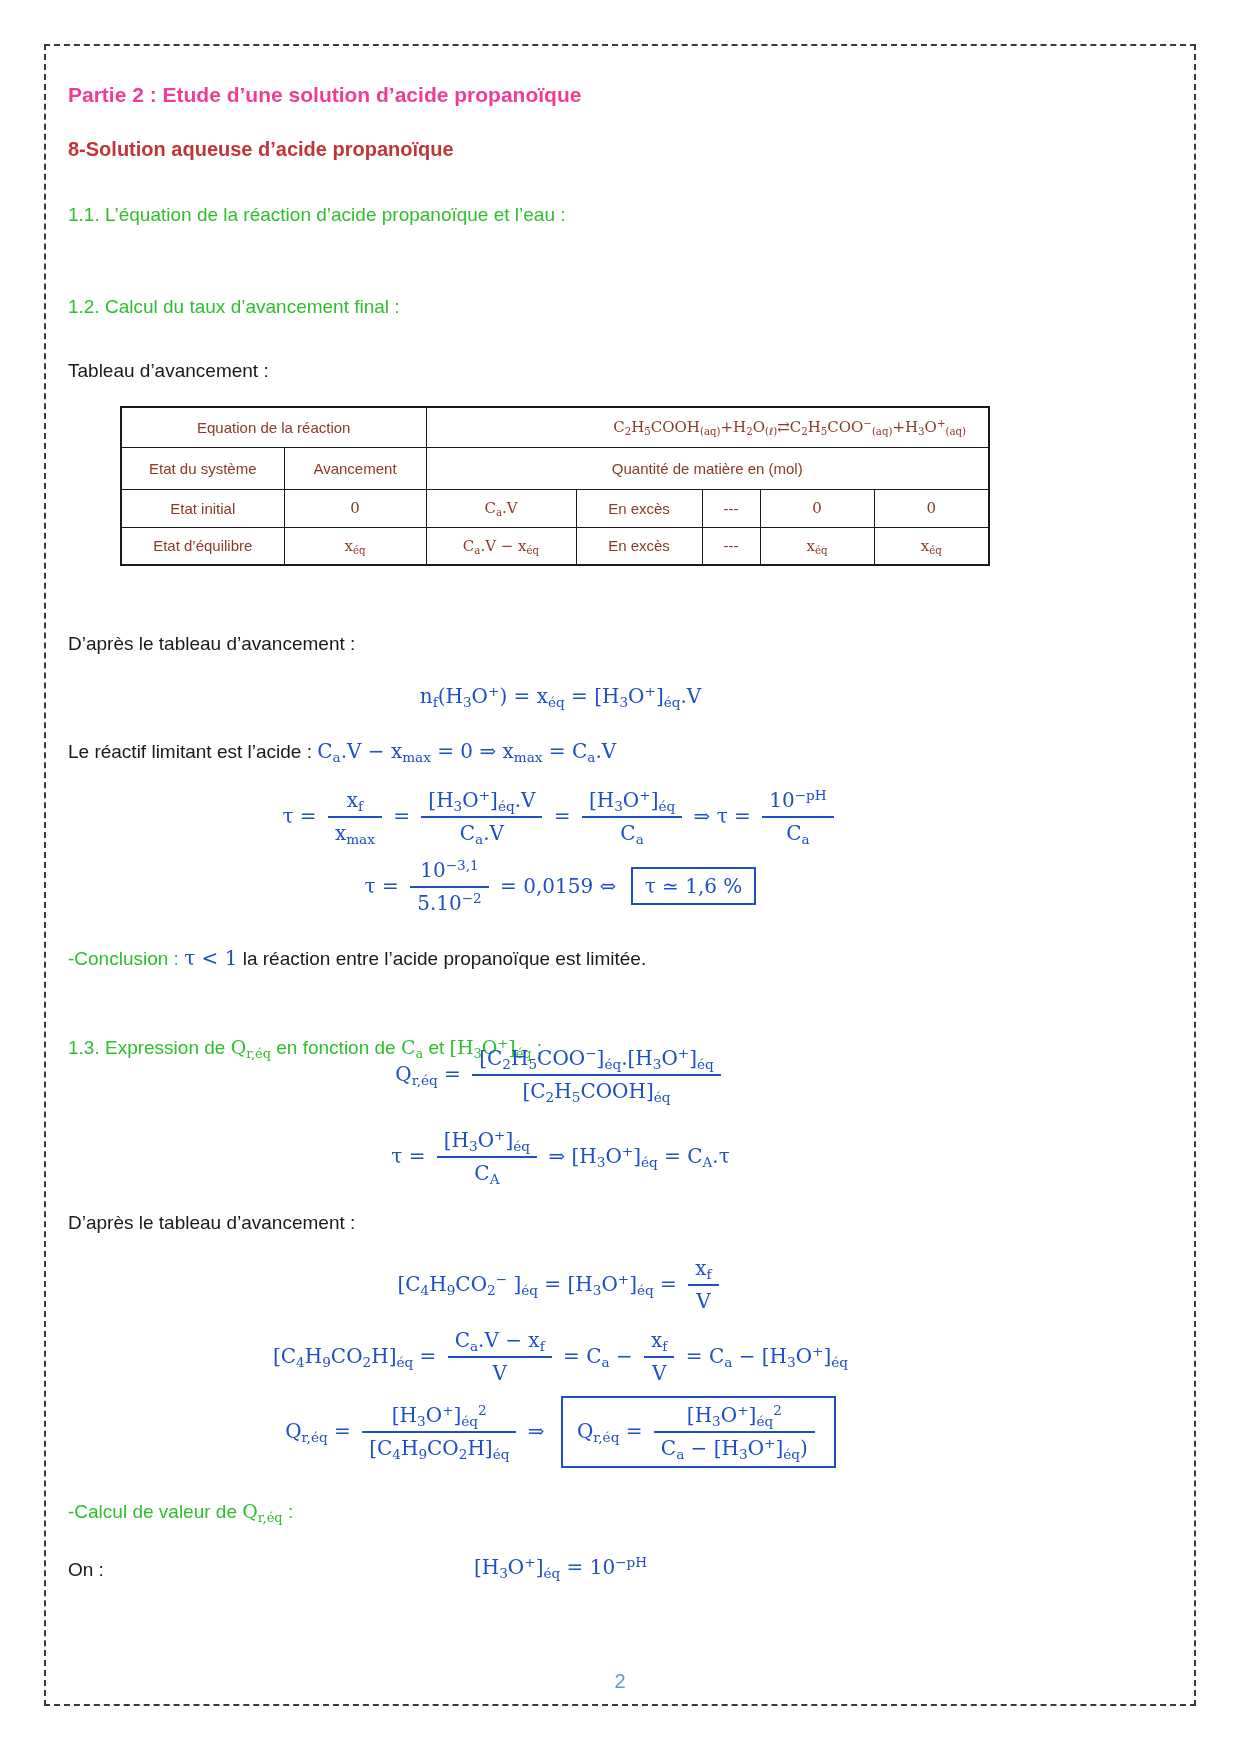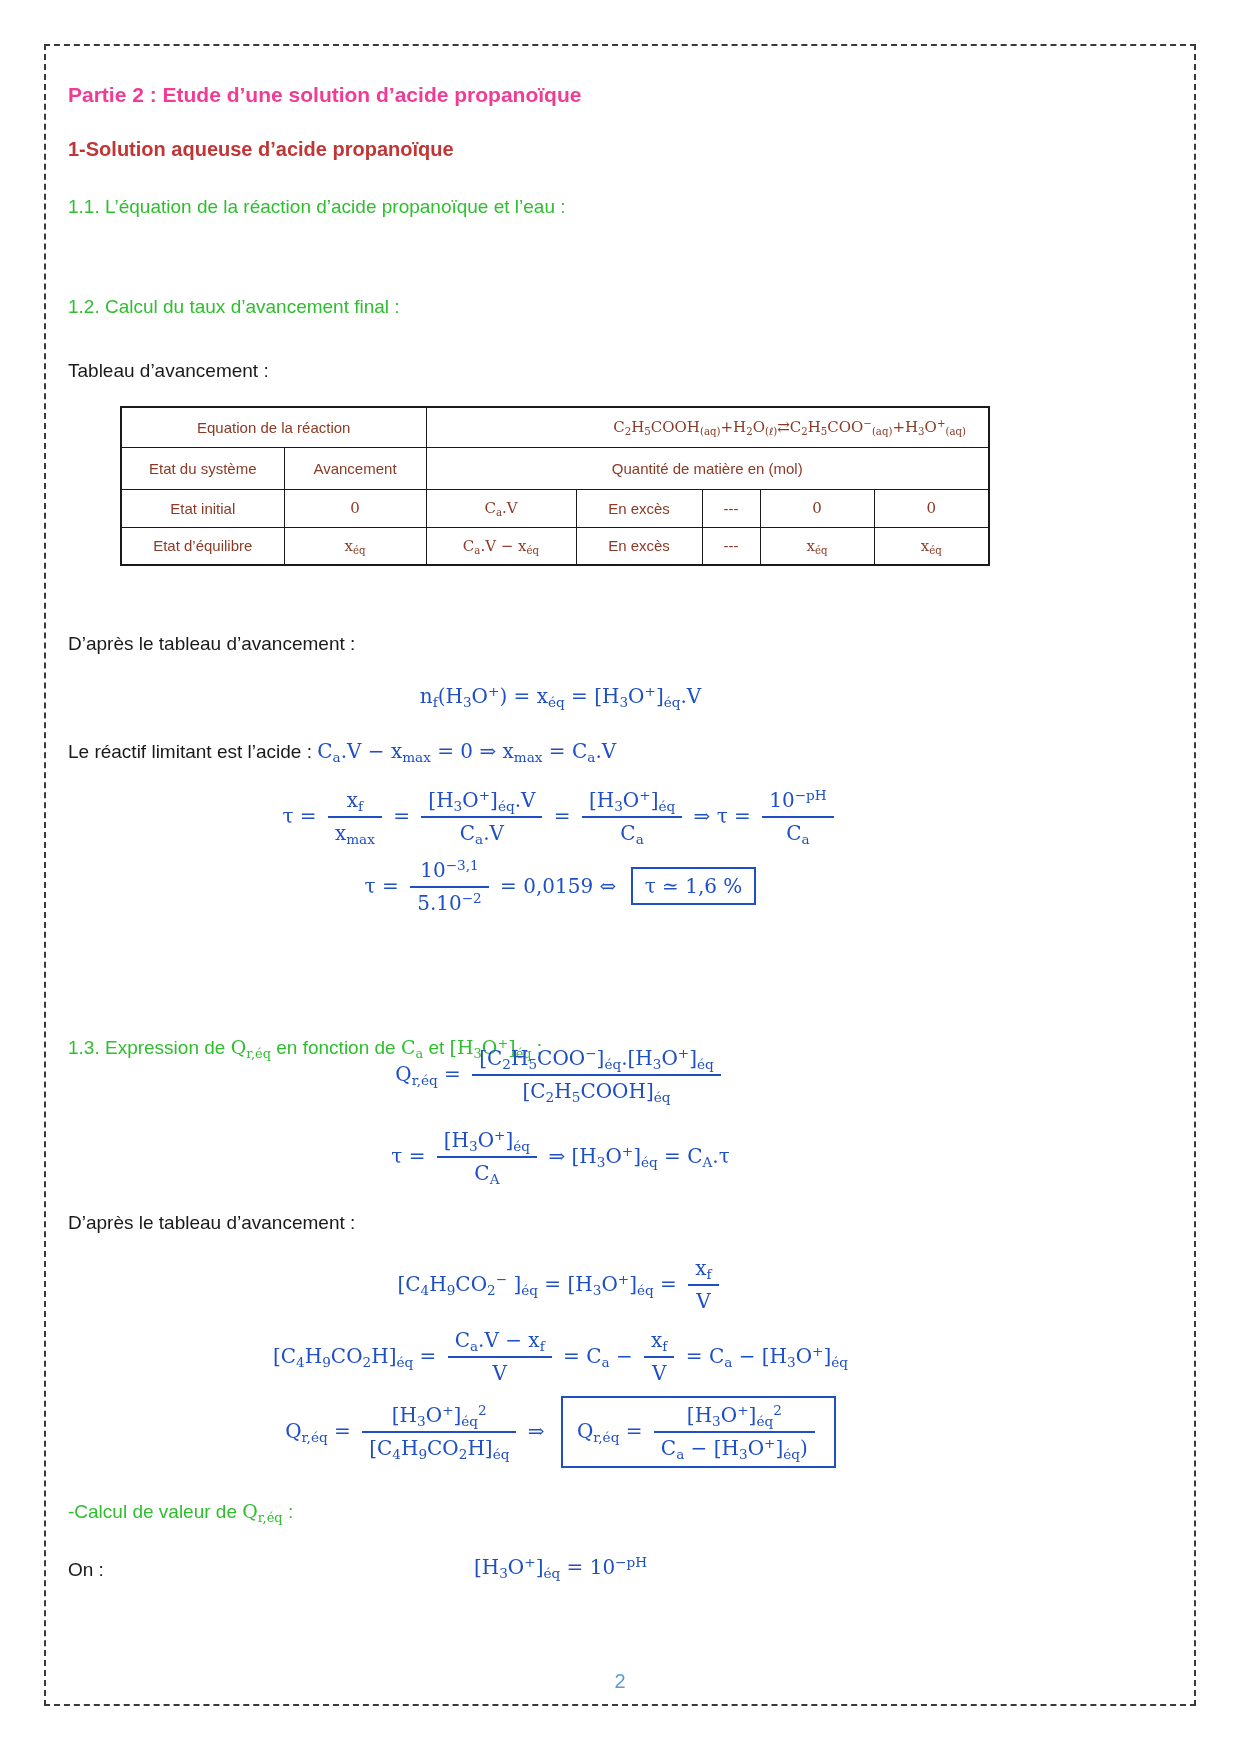--- a/index.html
+++ b/index.html
@@ -38,41 +38,41 @@
   .boxed{display:inline-block;border:2px solid currentColor;padding:3px 12px;margin-left:8px;}
   .boxed-frac{display:inline-block;border:2px solid currentColor;padding:5px 14px;vertical-align:middle;margin-left:10px;}
 
   
   .adv{border-collapse:collapse;color:var(--table_maroon,#8B3A26);font-size:15px;margin-left:52px;border:2px solid #1a1a1a;}
   .adv td{border:1.5px solid #1a1a1a;text-align:center;vertical-align:middle;padding:2px 6px;}
   .adv .mcell{font-family:"DejaVu Serif","DejaVu Sans",serif;font-size:15px;}
   .eqflex{display:flex;justify-content:flex-end;align-items:center;padding:0 16px;font-family:"DejaVu Serif","DejaVu Sans",serif;font-size:15px;}
 
   
-  .y-part{top:83px}.y-sec{top:138px}.y-q11{top:196px}.y-purple{top:234px}
+  .y-part{top:83px}.y-sec{top:138px}.y-q11{top:204px}.y-purple{top:234px}
   .y-q12{top:296px}.y-tbl-label{top:360px}.y-table{top:406px}
   .y-dapres1{top:633px}.y-nf{top:682px}.y-lim{top:737px}.y-tau{top:788px}
   .y-tauval{top:858px}.y-concl{top:944px}.y-q13{top:1036px}.y-qrdef{top:1046px}
   .y-taurel{top:1128px}.y-dapres2{top:1212px}.y-concion{top:1256px}
   .y-concacid{top:1328px}.y-qrfinal{top:1396px}.y-calc{top:1500px}
   .y-on{top:1553px}.y-page{top:1670px}
 
   .pagenum{color:var(--page_number_blue,#5B9BD5);font-size:20px;width:1104px;text-align:center;}
   .inline-label{position:absolute;left:0;top:6px;}
 </style>
 </head>
 <body>
 
 <div class="page-border"></div>
 
 <div class="content">
 
   <div class="block y-part h-part">Partie 2 : Etude d’une solution d’acide propanoïque</div>
 
-  <div class="block y-sec h-sec">1-Solution aqueuse d’acide propanoïque</div>
+  <div class="block y-sec h-sec">8-Solution aqueuse d’acide propanoïque</div>
 
   <div class="block y-q11 h-green">1.1. L’équation de la réaction d’acide propanoïque et l’eau :</div>
 
 
   <div class="block y-q12 h-green">1.2. Calcul du taux d’avancement final :</div>
 
   <div class="block y-tbl-label label-black">Tableau d’avancement :</div>
 
   <div class="block y-table">
     <table class="adv">
@@ -147,20 +147,25 @@
     <span class="frac"><span class="num">10<sup>−pH</sup></span><span class="den">C<sub>a</sub></span></span>
   </div>
 
   <div class="block y-tauval eq blue center">
     <span>τ =</span>
     <span class="frac"><span class="num">10<sup>−3,1</sup></span><span class="den">5.10<sup>−2</sup></span></span>
     <span>= 0,0159  ⇔</span>
     <span class="boxed">τ ≃ 1,6 %</span>
   </div>
 
+  <div class="block y-concl label-black">
+    <span class="h-green">-Conclusion :</span>
+    <span class="eq blue math">τ &lt; 1</span>
+    <span>la réaction entre l’acide propanoïque est limitée.</span>
+  </div>
 
   <div class="block y-q13 h-green">
     <span>1.3. Expression de </span><span class="math">Q<sub>r,éq</sub></span><span> en fonction de </span><span class="math">C<sub>a</sub></span><span> et </span><span class="math">[H<sub>3</sub>O<sup>+</sup>]<sub>éq</sub></span><span> :</span>
   </div>
 
   <div class="block y-qrdef eq blue center">
     <span>Q<sub>r,éq</sub> =</span>
     <span class="frac"><span class="num">[C<sub>2</sub>H<sub>5</sub>COO<sup>−</sup>]<sub>éq</sub>.[H<sub>3</sub>O<sup>+</sup>]<sub>éq</sub></span><span class="den">[C<sub>2</sub>H<sub>5</sub>COOH]<sub>éq</sub></span></span>
   </div>
 

